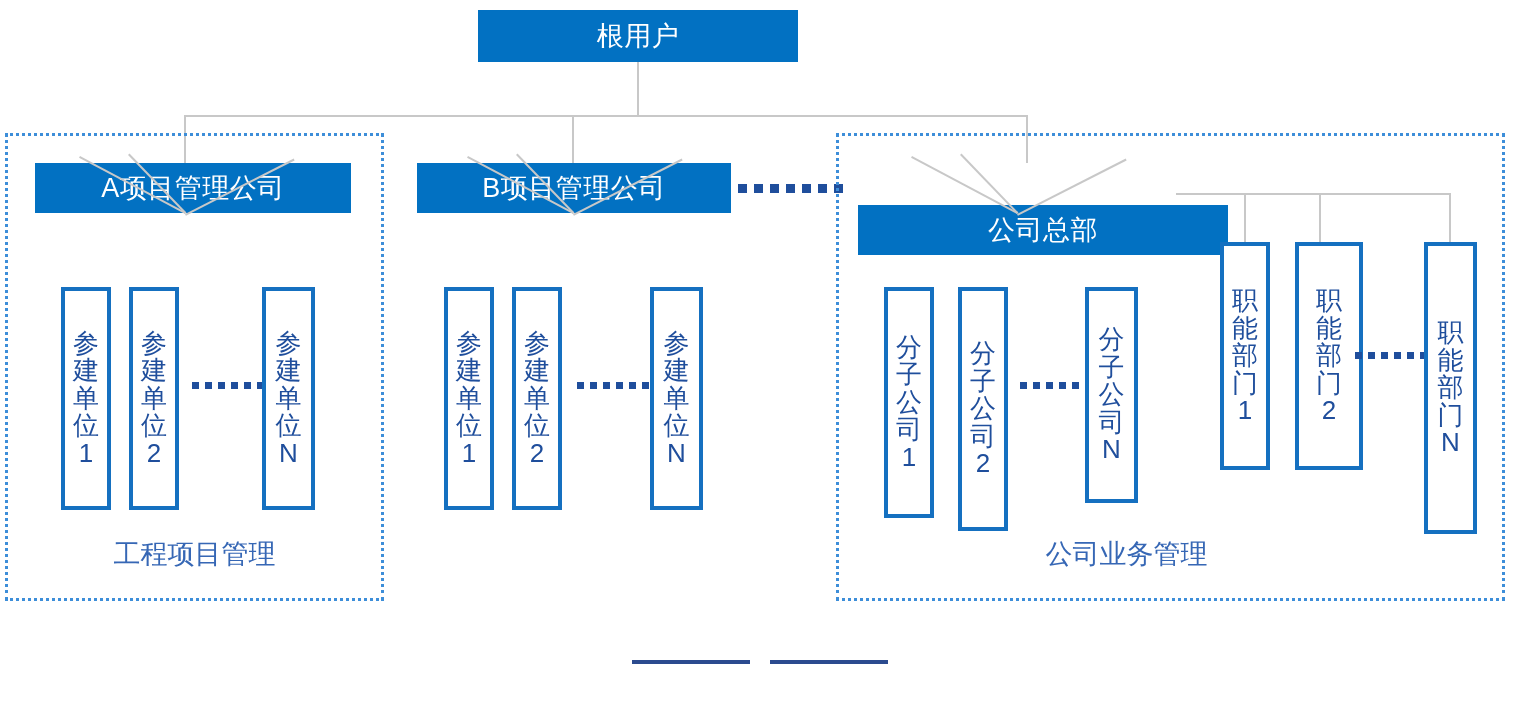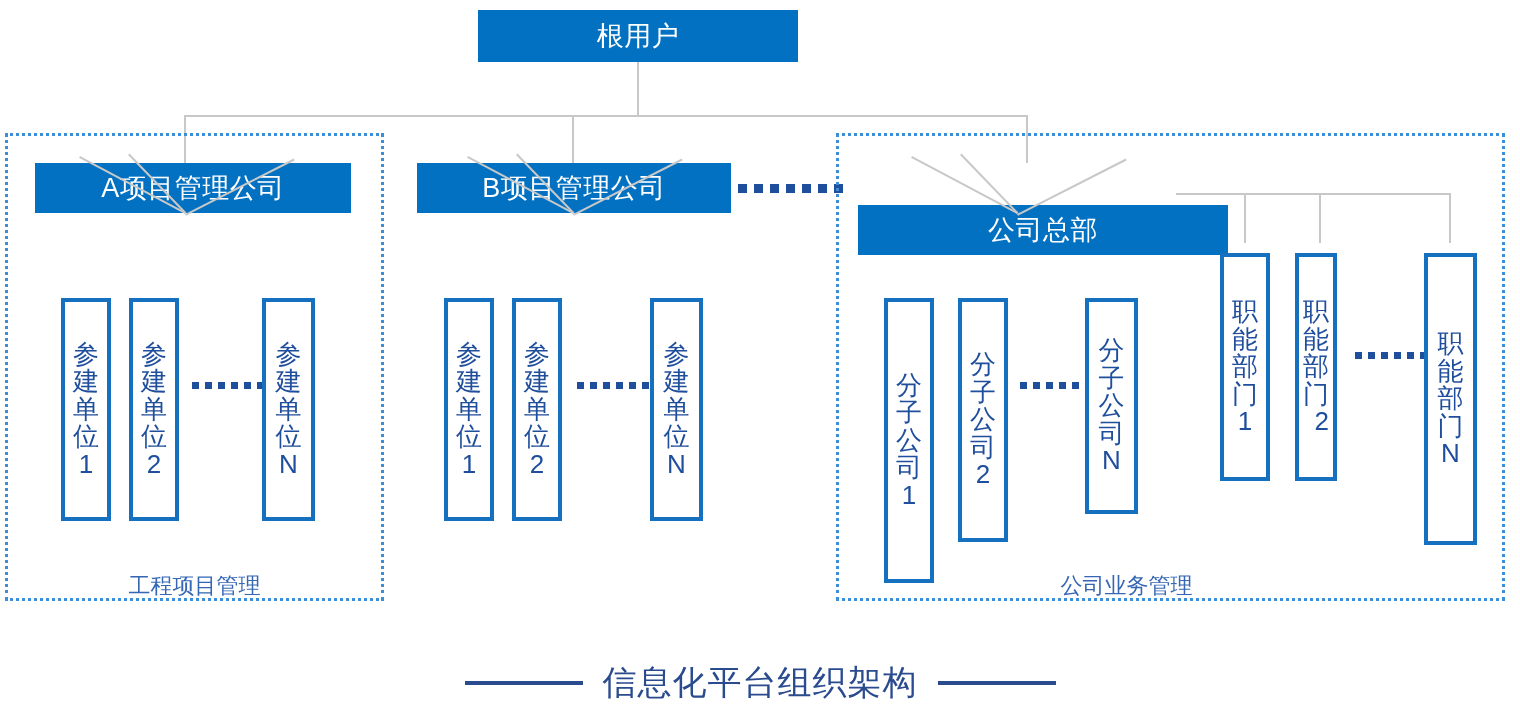--- a/index.html
+++ b/index.html
@@ -63,21 +63,20 @@
     border: 4px solid #1570c0;
     background: #ffffff;
     box-sizing: border-box;
     display: flex;
     align-items: center;
     justify-content: center;
     color: #1f4e9c;
     font-size: 26px;
     line-height: 1.06;
     text-align: center;
-    margin-top: 11px;
   }
   .node-vert .vtext {
     display: block;
     writing-mode: horizontal-tb;
     word-break: break-all;
     width: 1em;
     letter-spacing: 0;
   }
 
   
@@ -97,24 +96,23 @@
   .ellipsis-wide i {
     width: 9px;
     height: 9px;
     background: #1f4e9c;
   }
 
   
   .group-caption {
     position: absolute;
     color: #3667b5;
-    font-size: 22px;
+    font-size: 27px;
     text-align: center;
     white-space: nowrap;
-    margin-top: 35px;
   }
 
   
   #bottom-title {
     position: absolute;
     left: 0;
     top: 660px;
     width: 1520px;
     display: flex;
     align-items: center;
@@ -221,21 +219,21 @@
   <div class="group-box" style="left:836px; top:133px; width:669px; height:468px;"></div>
 
   <div class="node-blue" style="left:858px; top:163px; width:370px; height:50px;margin-top:42px;">
     <span>公司总部</span>
   </div>
 
   <div class="diag" style="left:1017px; top:214px; width:120px; transform:rotate(208deg);"></div>
   <div class="diag" style="left:1017px; top:214px; width:82px; transform:rotate(226deg);"></div>
   <div class="diag" style="left:1017px; top:214px; width:122px; transform:rotate(-27deg);"></div>
 
-  <div class="node-vert" style="left:884px; top:287px; width:50px; height:285px;">
+  <div class="node-vert" style="left:884px; top:287px; width:50px; height:231px;">
     <span class="vtext">分子公司1</span>
   </div>
   <div class="node-vert" style="left:958px; top:287px; width:50px; height:244px;">
     <span class="vtext">分子公司2</span>
   </div>
   <div class="ellipsis-dots" style="left:1020px; top:382px;">
     <i></i>
       <i></i>
       <i></i>
       <i></i>
@@ -247,38 +245,37 @@
   </div>
 
   <div class="line h" style="left:1176px; top:193px; width:275px; height:2px;"></div>
   <div class="line v" style="left:1244px; top:193px; width:2px; height:50px;"></div>
   <div class="line v" style="left:1319px; top:193px; width:2px; height:50px;"></div>
   <div class="line v" style="left:1449px; top:193px; width:2px; height:50px;"></div>
 
   <div class="node-vert" style="left:1220px; top:242px; width:50px; height:228px;">
     <span class="vtext">职能部门1</span>
   </div>
-  <div class="node-vert" style="left:1295px; top:242px; width:42px; height:228px;text-align:right;">
+  <div class="node-vert" style="left:1295px; top:242px; width:68px; height:228px;">
     <span class="vtext">职能部门2</span>
   </div>
   <div class="ellipsis-dots" style="left:1355px; top:352px;">
     <i></i>
       <i></i>
       <i></i>
       <i></i>
       <i></i>
       <i></i>
   </div>
   <div class="node-vert" style="left:1424px; top:242px; width:53px; height:292px;">
     <span class="vtext">职能部门N</span>
   </div>
 
   <div class="group-caption" style="left:792px; top:536px; width:669px;">
     <span>公司业务管理</span>
   </div>
 
   <div id="bottom-title">
     <span class="rule"></span>
-    <span class="title-text">信息化平台组织架构</span>
     <span class="rule"></span>
   </div>
 
 </div>
 
 </body></html>

